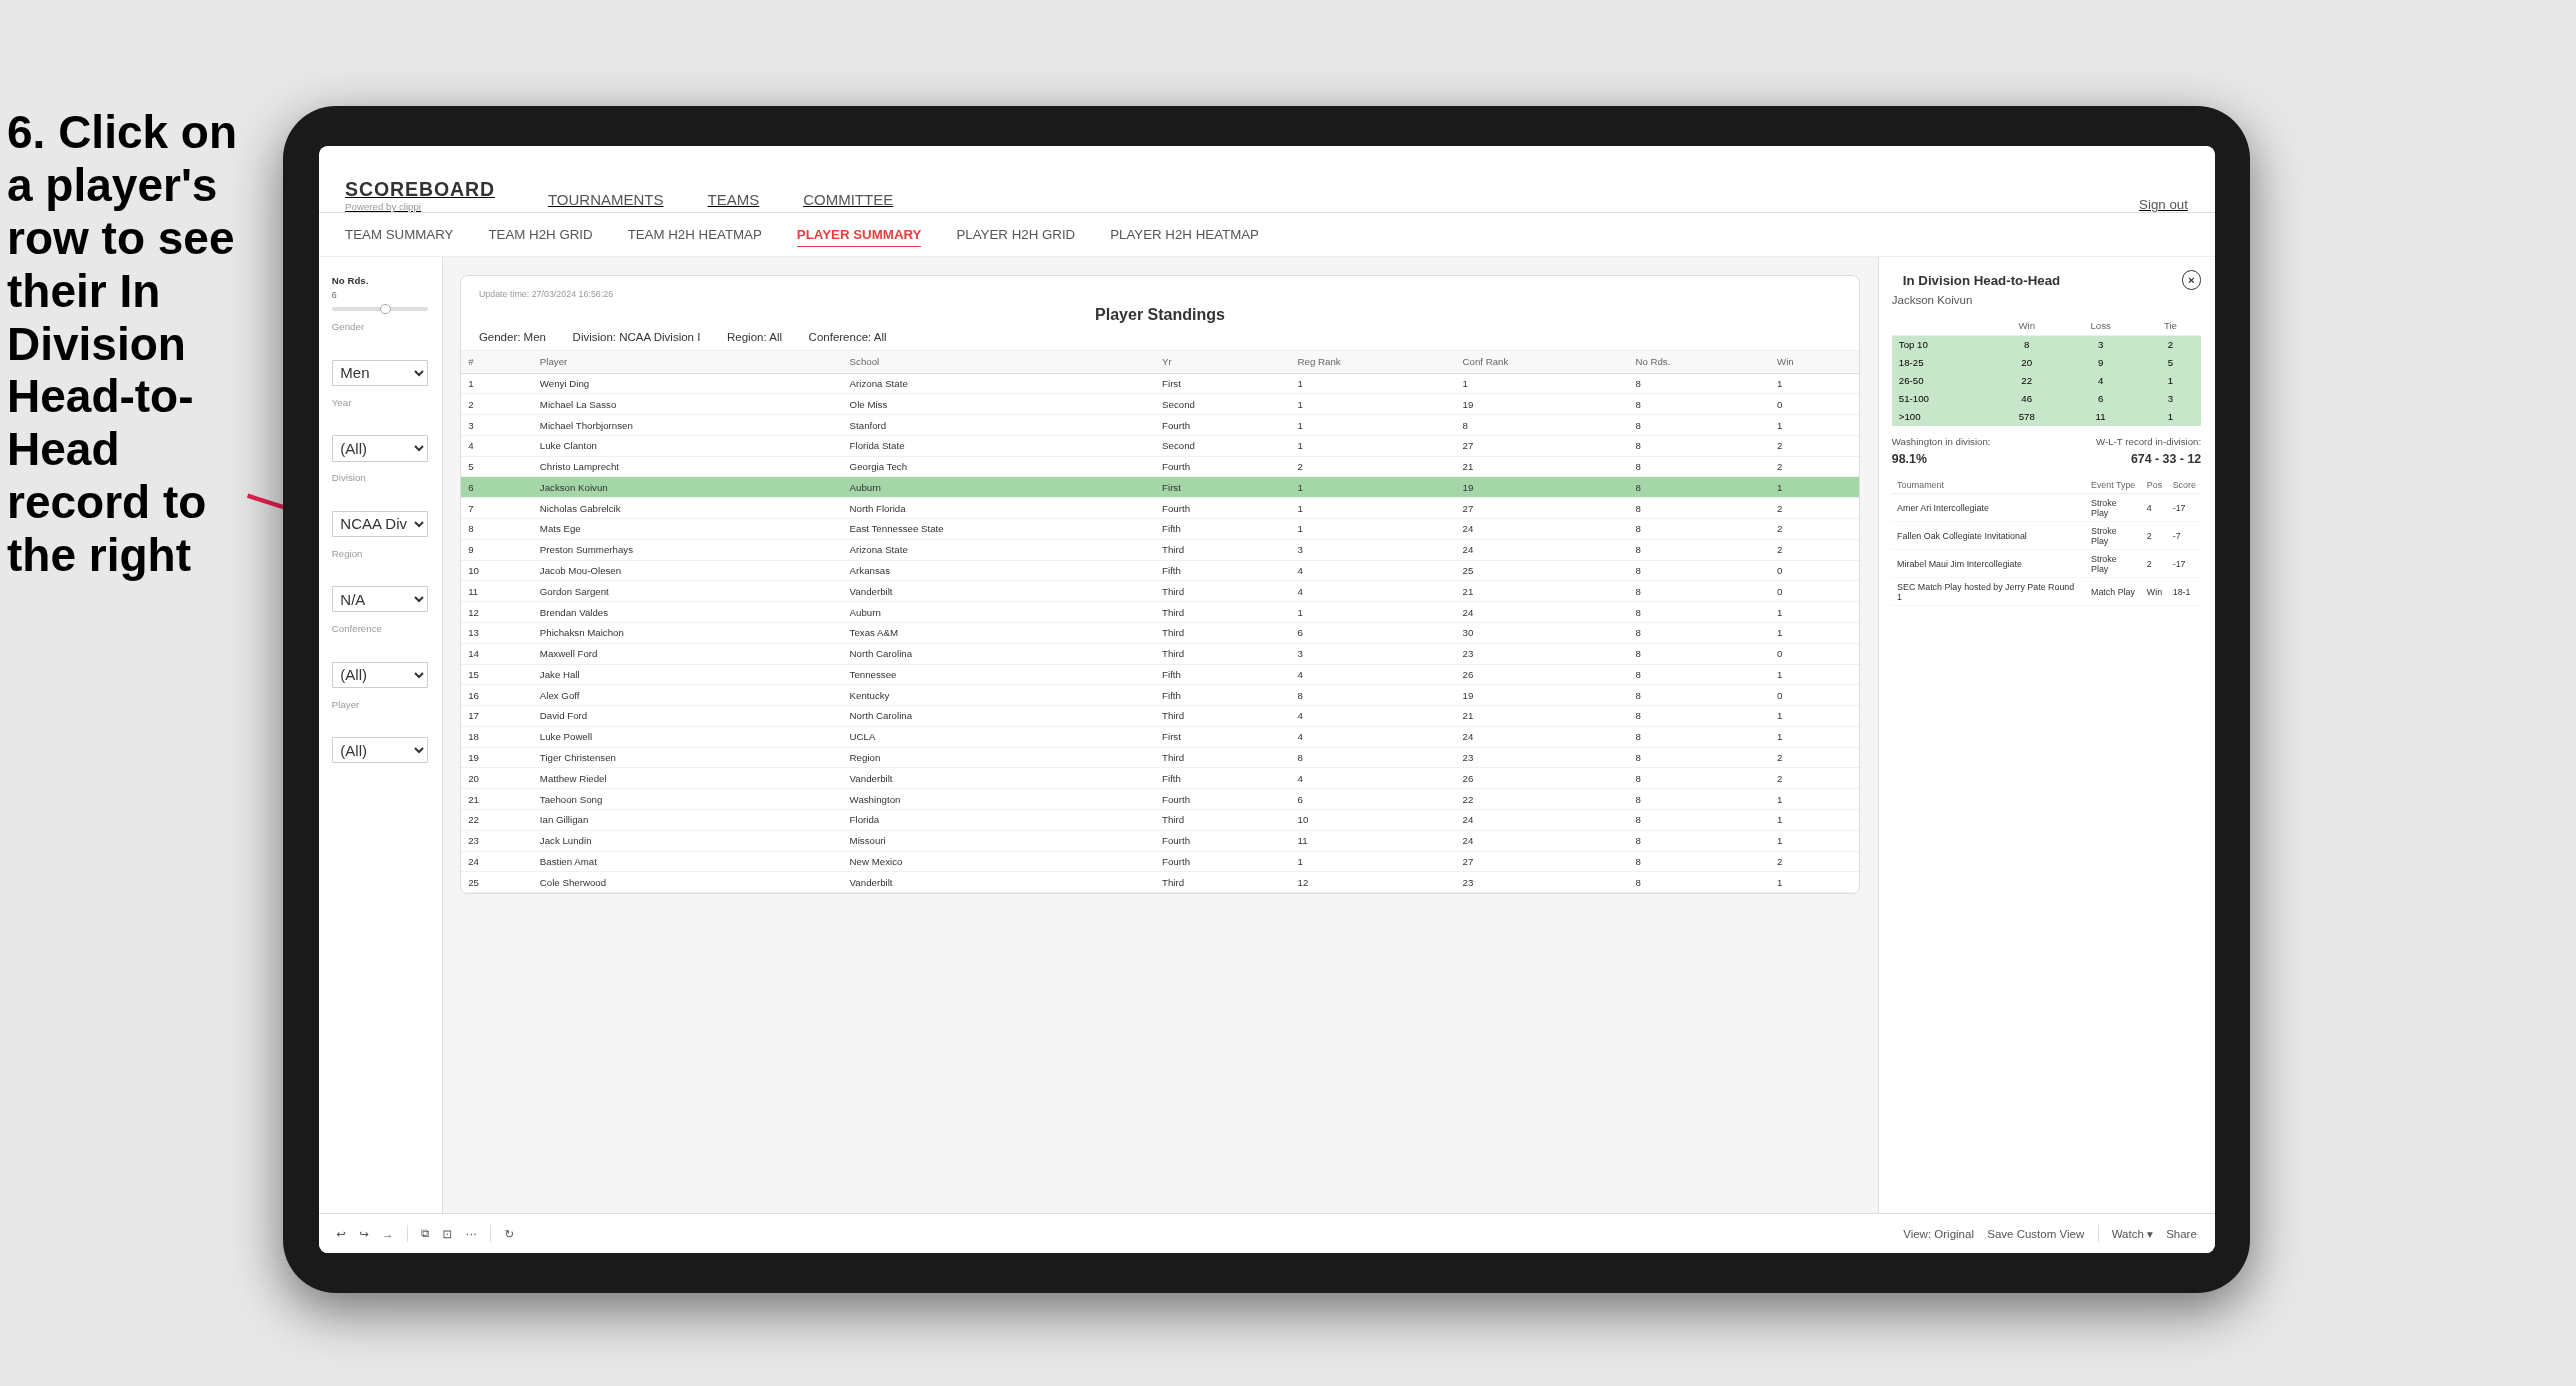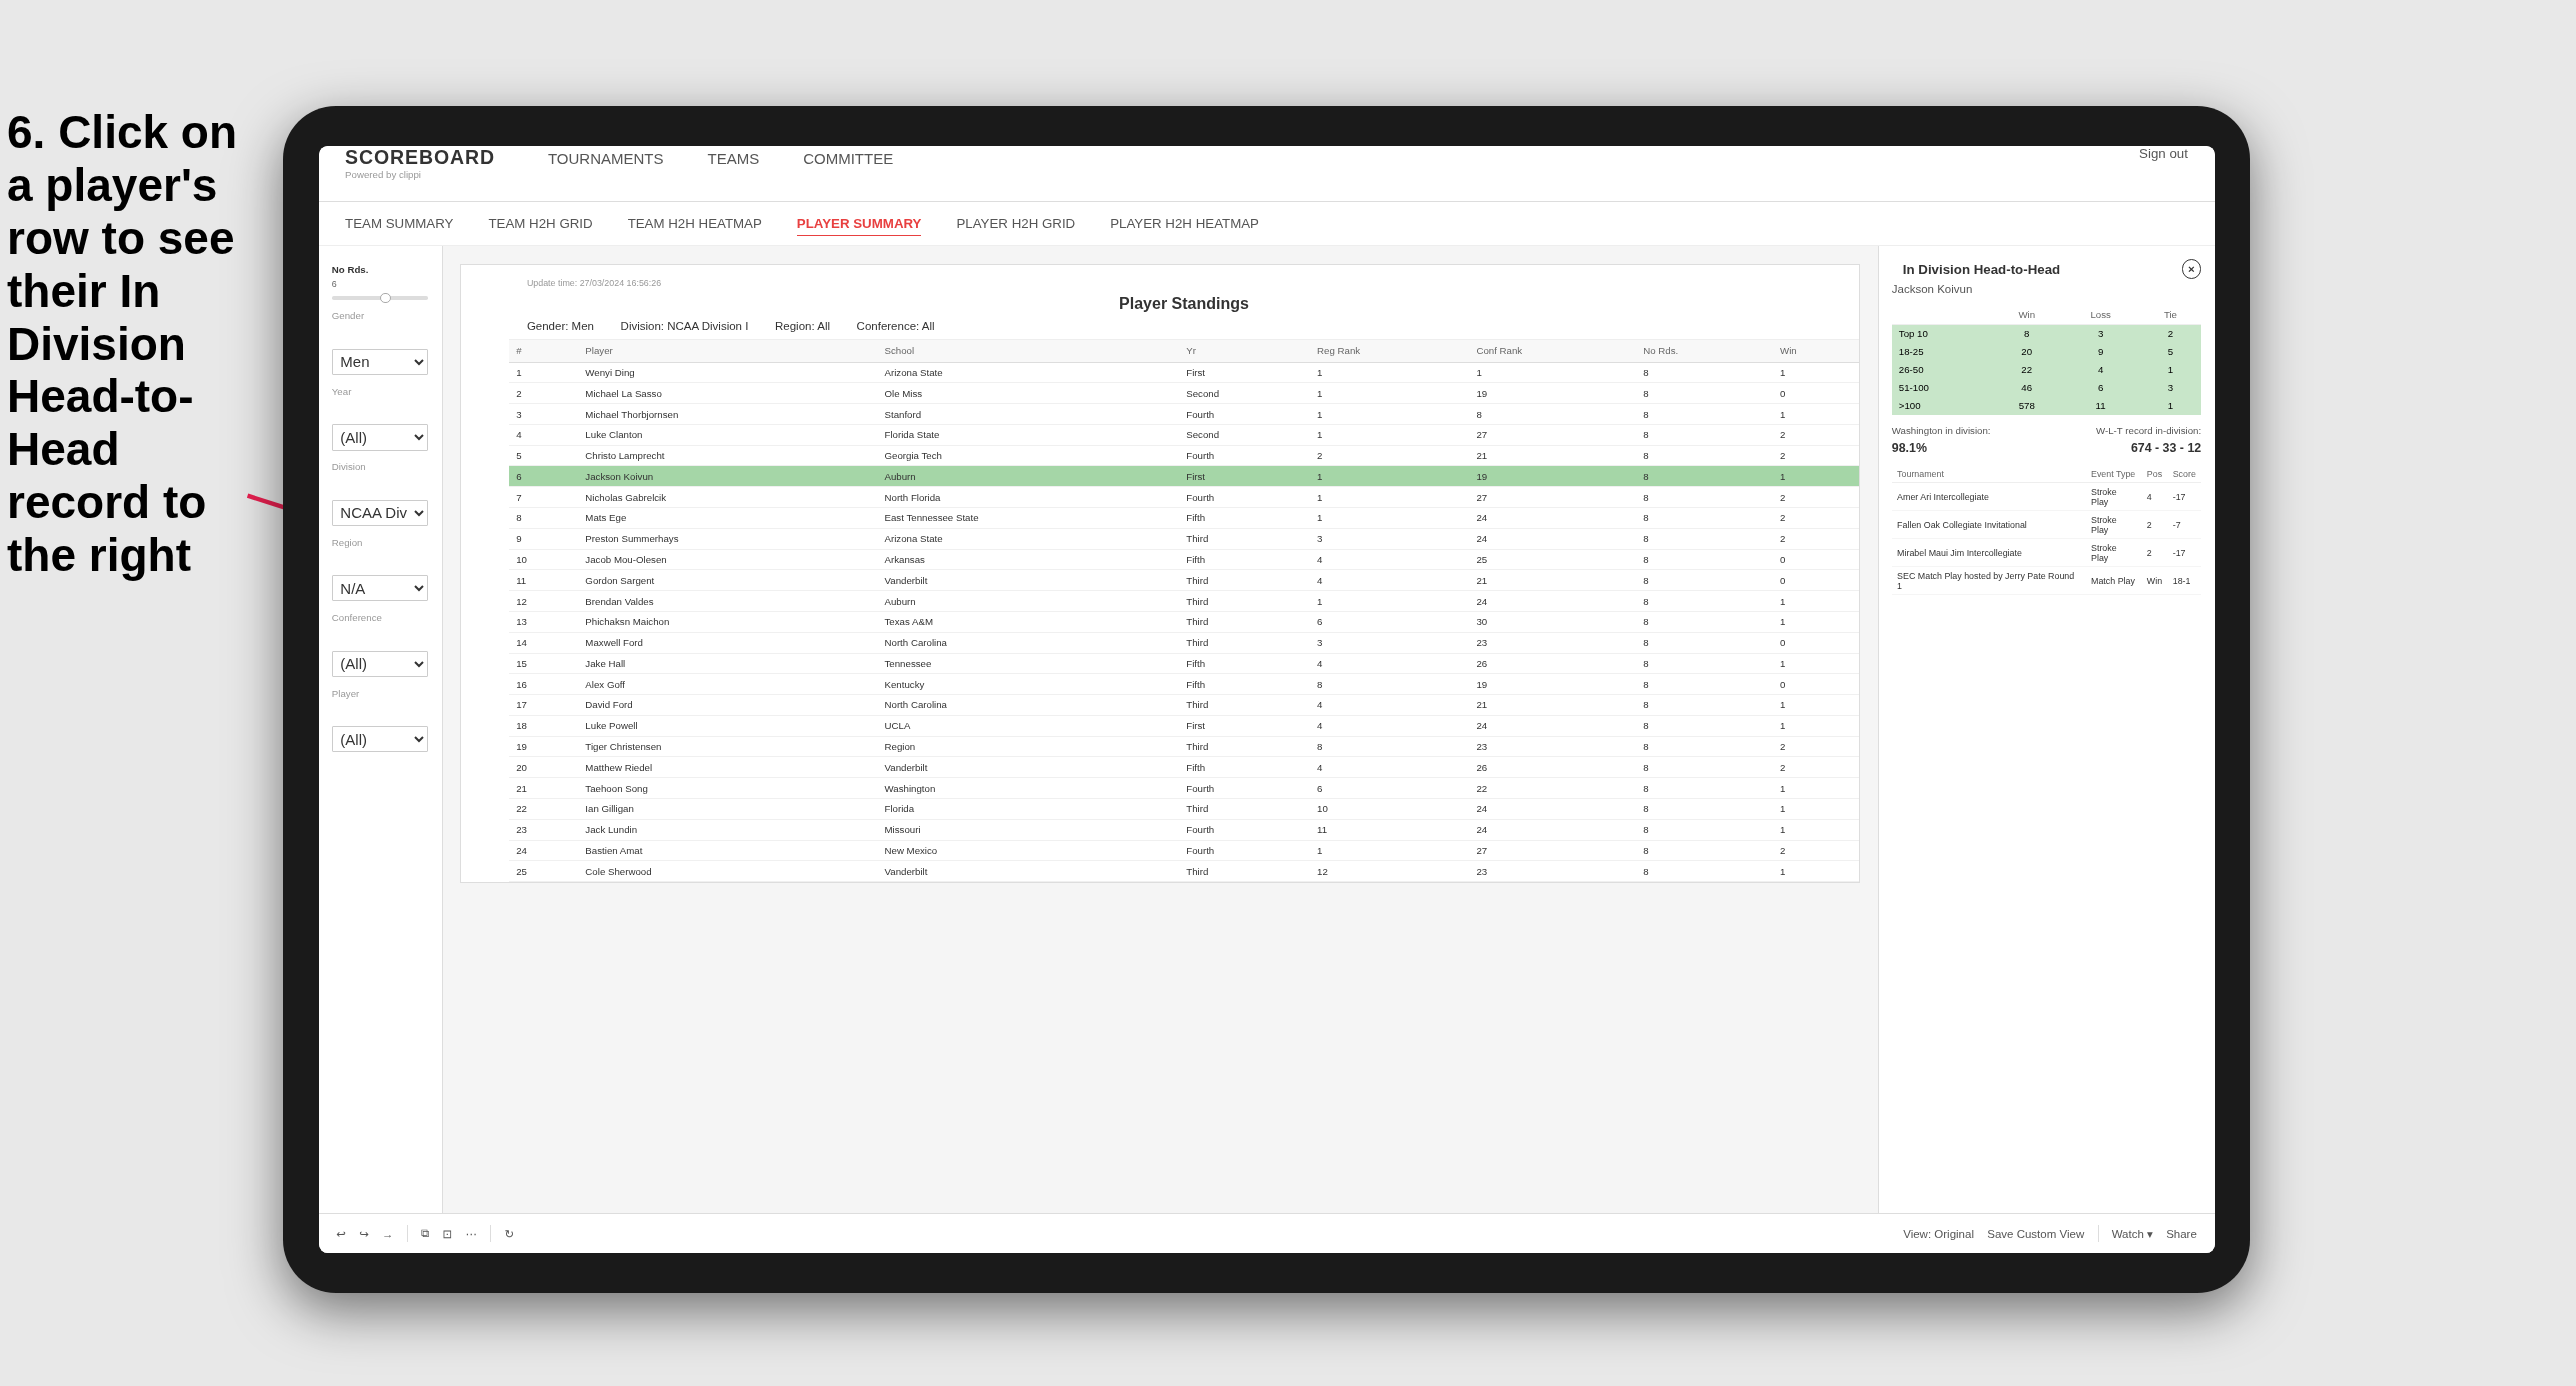--- a/index.html
+++ b/index.html
@@ -48,24 +48,25 @@
       overflow: hidden;
       display: flex;
       flex-direction: column;
     }
 
     
     .nav-bar {
       background: #fff;
       border-bottom: 0.9px solid #ddd;
       display: flex;
-      align-items: flex-start;
+      align-items: flex-end;
       padding: 0 26.6px;
-      height: 56px;
+      height: 67px;
       flex-shrink: 0;
+      text-decoration: underline;
     }
 
     .scoreboard-logo {
       display: flex;
       flex-direction: column;
       margin-right: 53px;
     }
 
     .scoreboard-title {
       font-size: 19.5px;
@@ -194,23 +195,22 @@
     
     .center-panel {
       flex: 1;
       padding: 17.7px;
       overflow-y: auto;
     }
 
     .standings-container {
       background: #fff;
       border: 0.9px solid #ddd;
-      border-radius: 0;
+      border-radius: 8px;
       overflow: hidden;
-      padding-left: 48px;
     }
 
     .standings-header {
       padding: 13.3px 17.7px 7px;
       border-bottom: 0.9px solid #eee;
     }
 
     .standings-title {
       font-size: 16px;
       font-weight: bold;

